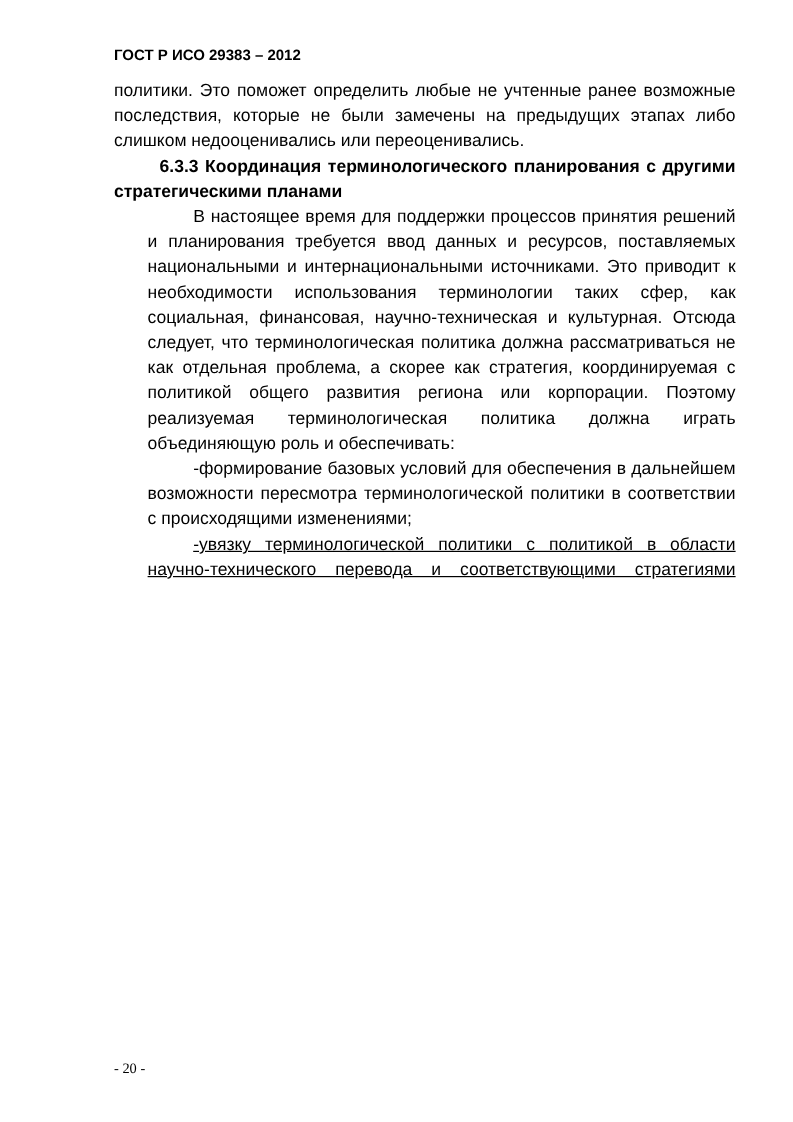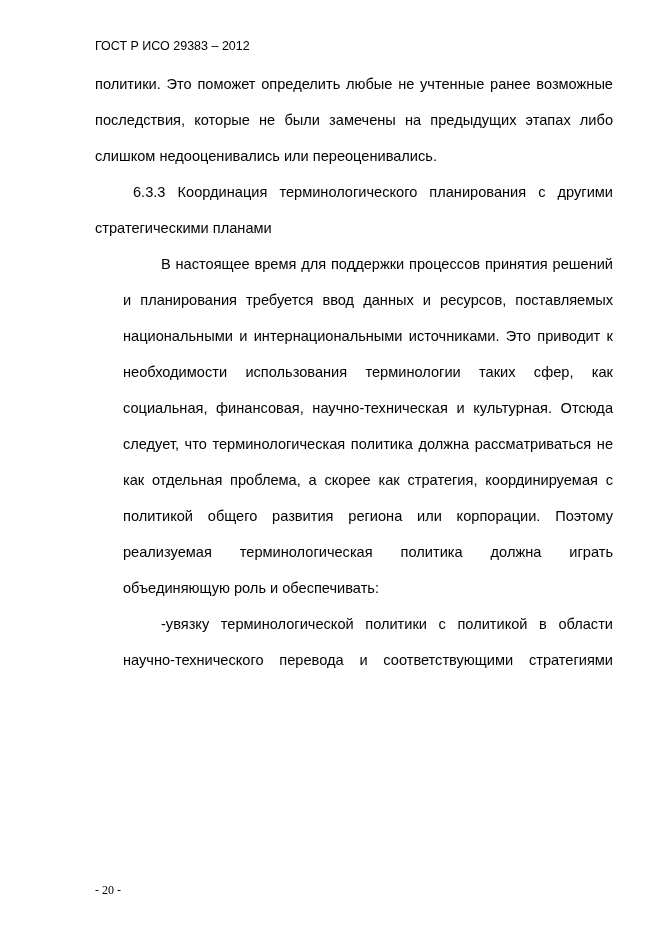--- a/index.html
+++ b/index.html
@@ -19,50 +19,51 @@
       position: absolute;
       left: 95px;
       top: 0;
       width: 518px;
     }
     .doc-header {
       position: absolute;
       top: 38px;
       left: 0;
       font-size: 12.5px;
-      font-weight: normal;
+      font-weight: bold;
       line-height: 16px;
       white-space: nowrap;
     }
     .body-text {
       position: absolute;
       top: 66px;
       left: 0;
       width: 518px;
       font-size: 14.6px;
-      line-height: 36px;
+      line-height: 21px;
     }
     .para {
       margin: 0;
       text-align: justify;
       text-align-last: left;
     }
     .para.indent {
       text-indent: 38px;
       margin-left: 28px;
     }
     .heading {
       margin: 0;
-      font-weight: normal;
+      font-weight: bold;
       text-align: justify;
       text-align-last: left;
       text-indent: 38px;
     }
     .last-justified {
       text-align-last: justify;
+      text-decoration: underline;
     }
     .page-number {
       position: absolute;
       top: 883px;
       left: 0;
       font-family: Liberation Serif, serif;
       font-size: 12px;
       line-height: 14px;
       white-space: nowrap;
     }
@@ -78,20 +79,21 @@
 
     <p class="para">политики. Это поможет определить любые не учтенные ранее возможные последствия, которые не были замечены на предыдущих этапах либо слишком недооценивались или переоценивались.</p>
 
     <p class="heading">6.3.3 Координация терминологического планирования с другими стратегическими планами</p>
 
     <p class="para indent">В настоящее время для поддержки процессов принятия решений и планирования требуется ввод данных и ресурсов, поставляемых национальными и  интернациональными источниками. Это приводит к необходимости использования терминологии таких сфер, как социальная, финансовая, научно-техническая и культурная. Отсюда следует, что терминологическая политика должна рассматриваться не как отдельная проблема, а скорее как стратегия, координируемая с политикой общего развития региона или корпорации. Поэтому реализуемая терминологическая политика должна играть объединяющую роль и обеспечивать:</p>
 
 
 
 
+    <p class="para indent">-формирование базовых условий для обеспечения в дальнейшем возможности пересмотра терминологической политики в соответствии с происходящими изменениями;</p>
 
     <p class="para indent last-justified">-увязку терминологической политики с политикой в области научно-технического перевода и соответствующими стратегиями</p>
 
   </div>
 
   <div class="page-number">- 20 -</div>
 
 </div>
 
 </body></html>

